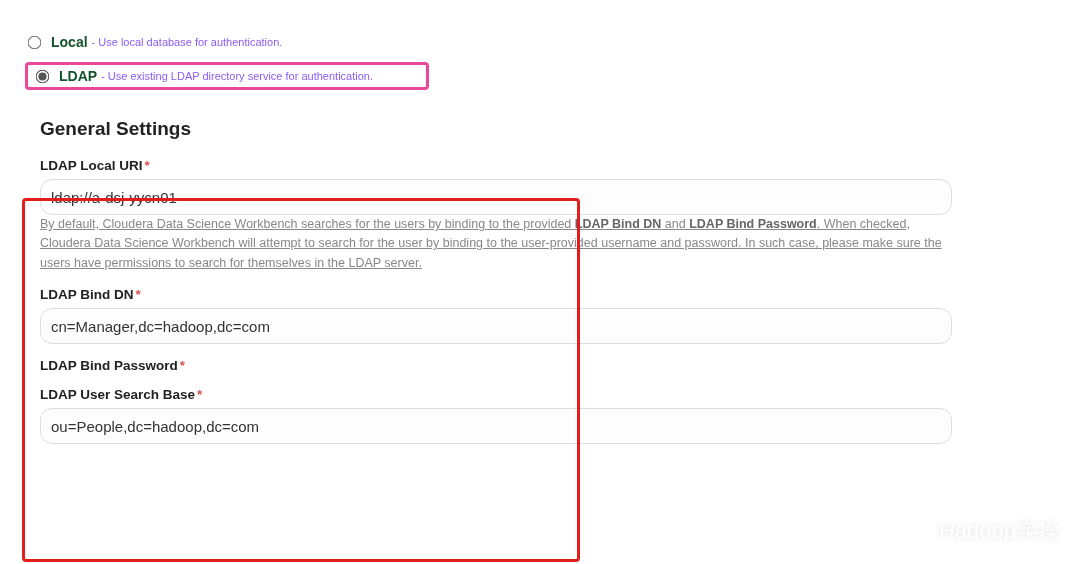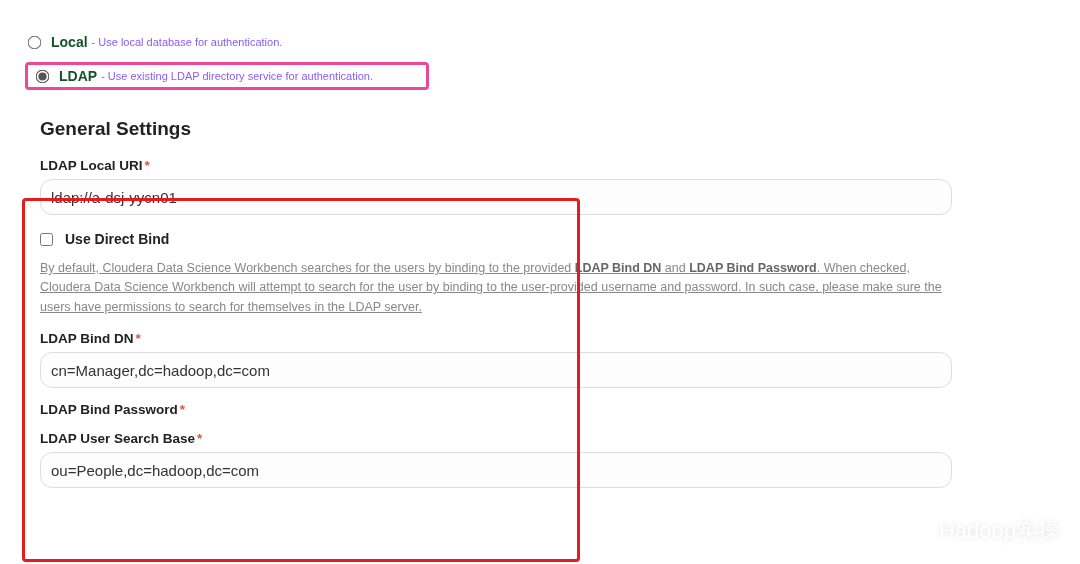--- a/index.html
+++ b/index.html
@@ -161,24 +161,20 @@
 
 
   <div class="general-block">
     <div class="general-title">General Settings</div>
 
     <div class="field-label">
       <span>LDAP Local URI</span><span class="req">*</span>
     </div>
     <input class="text-input" type="text" value="ldap://a-dsj-yycn01" style="">
 
-    <div class="checkbox-row">
-      <input type="checkbox" style="">
-      <span class="checkbox-label">Use Direct Bind</span>
-    </div>
 
     <div class="help-text">
       <span>By default, Cloudera Data Science Workbench searches for the users by binding to the provided </span><strong>LDAP Bind DN</strong><span> and </span><strong>LDAP Bind Password</strong><span>. When checked, Cloudera Data Science Workbench will attempt to search for the user by binding to the user-provided username and password. In such case, please make sure the users have permissions to search for themselves in the LDAP server.</span>
     </div>
 
     <div class="field-label">
       <span>LDAP Bind DN</span><span class="req">*</span>
     </div>
     <input class="text-input" type="text" value="cn=Manager,dc=hadoop,dc=com" style="">
 

